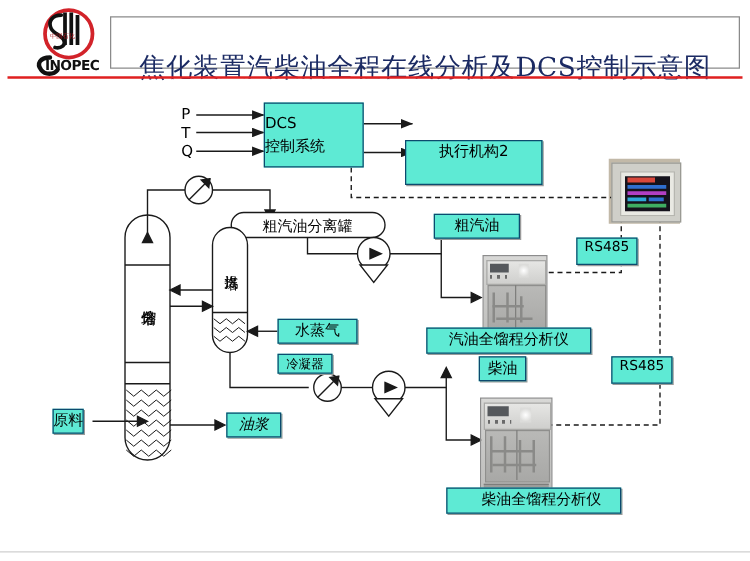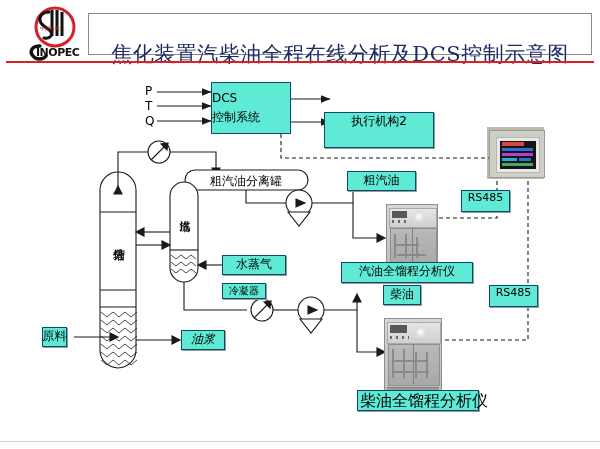--- a/index.html
+++ b/index.html
@@ -241,21 +241,21 @@
     <div class="mid"></div>
       <div class="door"></div>
     <div class="pipe" style="left:12%;top:40%;width:2px;height:38%;"></div>
     <div class="pipe" style="left:32%;top:40%;width:2px;height:38%;"></div>
     <div class="pipe" style="left:54%;top:44%;width:2px;height:34%;"></div>
     <div class="pipe" style="left:74%;top:44%;width:2px;height:34%;"></div>
     <div class="pipe" style="left:12%;top:54%;width:64%;height:2px;"></div>
     <div class="pipe" style="left:16%;top:68%;width:62%;height:2px;"></div>
     <div class="base"></div>
   </div>
-  <div class="box dbl" style="left:357px;top:390px;width:122px;height:21px;font-size:16px;padding-left:12px;">柴油全馏程分析仪</div>
+  <div class="box dbl" style="left:357px;top:390px;width:140px;height:21px;font-size:12px;padding-left:12px;">柴油全馏程分析仪</div>
 
   <div class="box dbl" style="left:461px;top:190px;width:49px;height:22px;font-size:11px;
        font-family:'DejaVu Sans',sans-serif;">RS485</div>
   <div class="box dbl" style="left:489px;top:285px;width:49px;height:22px;font-size:11px;
        font-family:'DejaVu Sans',sans-serif;">RS485</div>
 
   <div class="hmi" style="left:489px;top:130px;width:54px;height:46px;">
     <div class="shadow"></div>
     <div class="bezel">
       <div class="scr">

